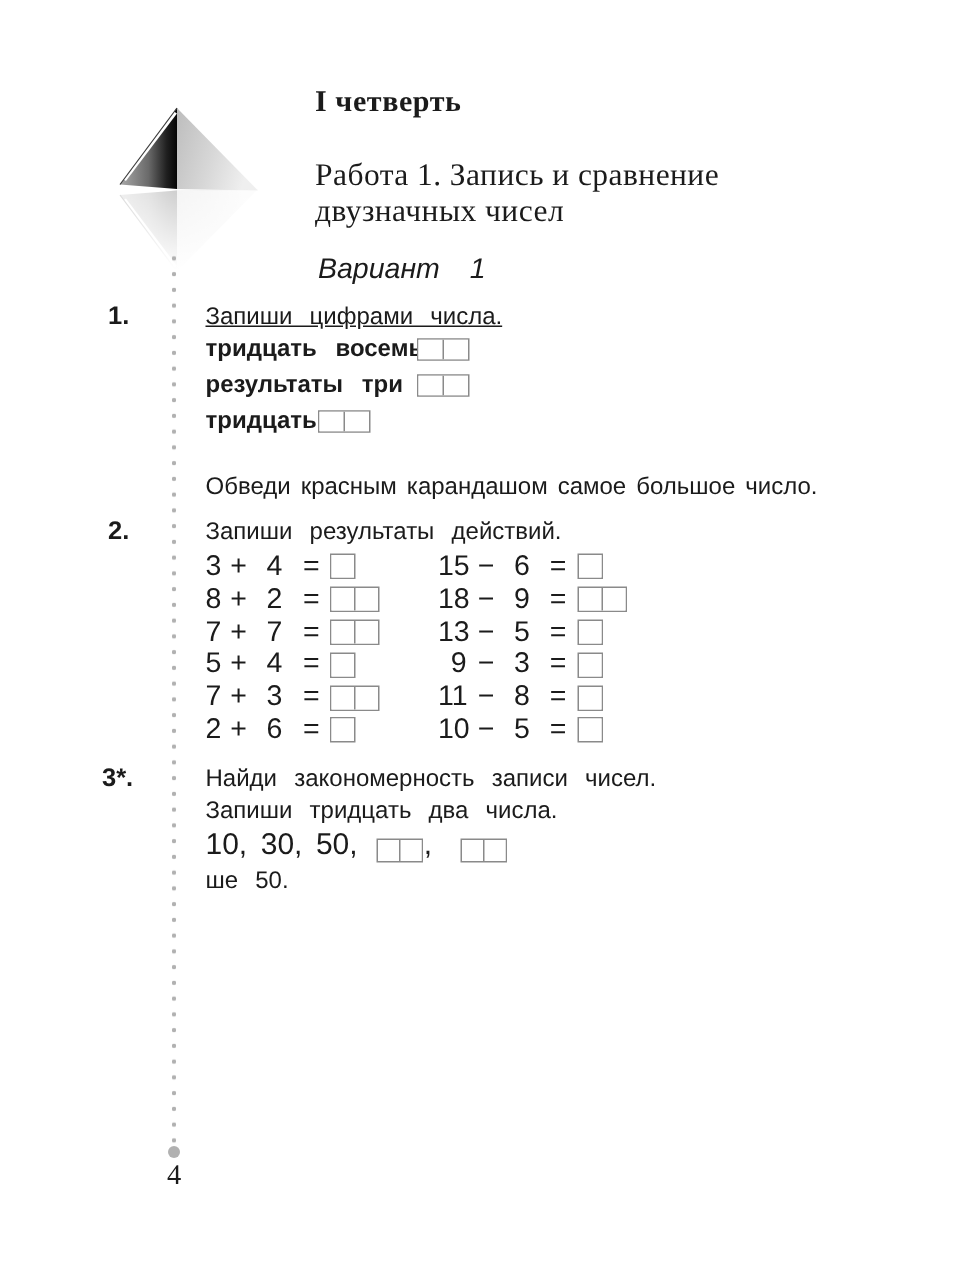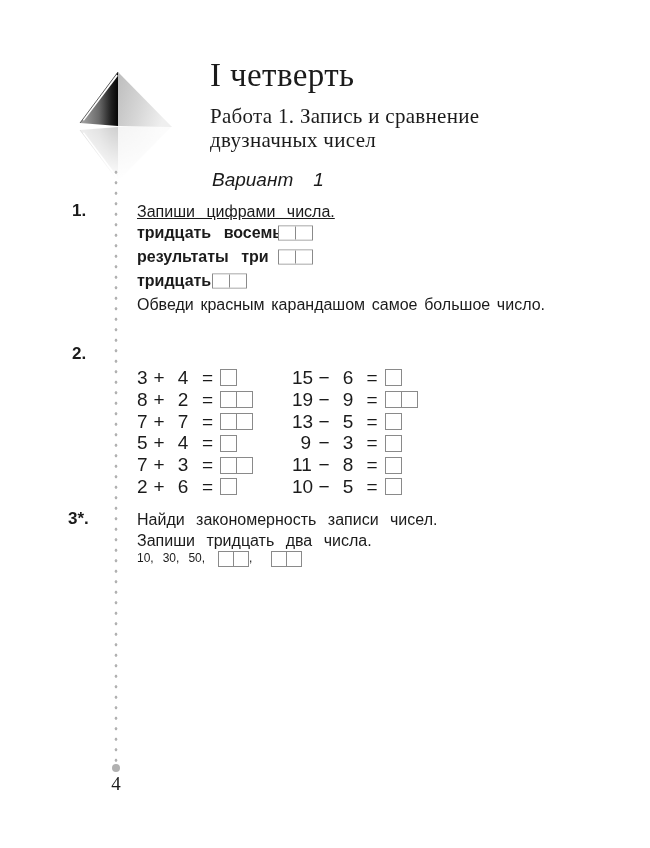--- a/index.html
+++ b/index.html
@@ -5,21 +5,21 @@
   html,body { margin:0; padding:0; background:#fff; }
   .page {
     position:relative; width:650px; height:848px; background:#ffffff;
     font-family:"Liberation Sans", sans-serif; color:#1b1b1b; overflow:hidden;
   }
   .abs { position:absolute; }
 
   
   .quarter-title {
     left:210px; top:57px; font-family:"Liberation Serif", serif;
-    font-weight:normal; font-size:33px; letter-spacing:0.4px;text-align:center;
+    font-weight:bold; font-size:20px; letter-spacing:0.4px;text-align:center;
   }
   .work-title {
     left:210px; top:104px; font-family:"Liberation Serif", serif;
     font-weight:normal; font-size:21px; line-height:24px; letter-spacing:0.3px; width:340px;
   }
   .variant {
     left:212px; top:169px; font-style:italic; font-size:19px;text-align:center;
   }
   .variant .vnum { margin-left:20px; }
 
@@ -39,21 +39,21 @@
 
   
   .task-num { font-weight:bold; font-size:17px; }
   .tn1 { left:72px; top:201px; }
   .tn2 { left:72px; top:344px; }
   .tn3 { left:68px; top:509px; }
 
   .body-line { font-size:16px; line-height:21px; word-spacing:7px; white-space:nowrap; }
   .just {
     width:408px; text-align:justify; text-align-last:justify;
-    word-spacing:normal; white-space:normal;
+    word-spacing:normal; white-space:normal;margin-top:20px;
   }
   .t1-prompt { left:137px; top:201px;text-decoration:underline; }
   .t1-items  { left:137px; top:221px; width:408px; }
   .item-row  { position:relative; height:24px; display:flex; align-items:center;font-weight:bold; }
   .item-label { font-size:16px; word-spacing:8px; }
   .t1-items .item-row .cellbox { position:absolute; top:50%; transform:translateY(-50%); }
   .t1-items .row1 .cellbox, .t1-items .row2 .cellbox { left:141px; }
   .t1-items .row3 .cellbox { left:75px; }
   .t1-instr { left:137px; top:294px; font-size:16px; line-height:21px; }
 
@@ -70,21 +70,21 @@
   .eq-col-right .eq-op { width:26px; }
   .eq-b { text-align:center; }
   .eq-col-left  .eq-b { width:24px; }
   .eq-col-right .eq-b { width:22px; }
   .eq-eq { text-align:center; }
   .eq-col-left  .eq-eq { width:25px; }
   .eq-col-right .eq-eq { width:26px; }
 
   .t3-prompt1 { left:137px; top:509px; }
   .t3-prompt2 { left:137px; top:530px; }
-  .t3-seq { left:137px; top:551px; height:24px; display:flex; align-items:flex-start; font-size:12px; }
+  .t3-seq { left:137px; top:551px; height:24px; display:flex; align-items:flex-end; font-size:20px; }
   .seq-num { margin-right:9px; }
   .seq-num.last { margin-right:13px; }
   .seq-comma { margin-right:19px; }
   .t3-instr { left:137px; top:577px; font-size:16px; line-height:21px; }
 
   
   .cellbox {
     display:inline-flex; border:1px solid #8a8a8a; background:#fff;
     box-sizing:content-box;
   }
@@ -170,20 +170,21 @@
           <span class="cell"></span>
           <span class="cell"></span>
         </span>
       </div>
     </div>
   <div class="abs t1-instr">
     <div class="just">Обведи красным карандашом самое большое число.</div>
   </div>
 
   <div class="abs task-num tn2">2.</div>
+  <div class="abs body-line t2-prompt">Запиши результаты действий.</div>
   <div class="abs eq-col eq-col-left">
       <div class="eq-row">
         <span class="eq-a">3</span>
         <span class="eq-op">+</span>
         <span class="eq-b">4</span>
         <span class="eq-eq">=</span>
         <span class="cellbox">
           <span class="cell"></span>
         </span>
       </div>
@@ -240,21 +241,21 @@
       <div class="eq-row">
         <span class="eq-a">15</span>
         <span class="eq-op">−</span>
         <span class="eq-b">6</span>
         <span class="eq-eq">=</span>
         <span class="cellbox">
           <span class="cell"></span>
         </span>
       </div>
       <div class="eq-row">
-        <span class="eq-a">19</span>
+        <span class="eq-a">18</span>
         <span class="eq-op">−</span>
         <span class="eq-b">9</span>
         <span class="eq-eq">=</span>
         <span class="cellbox">
           <span class="cell"></span>
           <span class="cell"></span>
         </span>
       </div>
       <div class="eq-row">
         <span class="eq-a">13</span>
@@ -305,17 +306,18 @@
         <span class="cell"></span>
         <span class="cell"></span>
       </span>
       <span class="seq-comma">,</span>
       <span class="cellbox">
         <span class="cell"></span>
         <span class="cell"></span>
       </span>
     </div>
   <div class="abs t3-instr">
+    <div class="body-line">ше 50.</div>
   </div>
 
   <div class="abs page-num">4</div>
 
 </div>
 
 </body></html>

